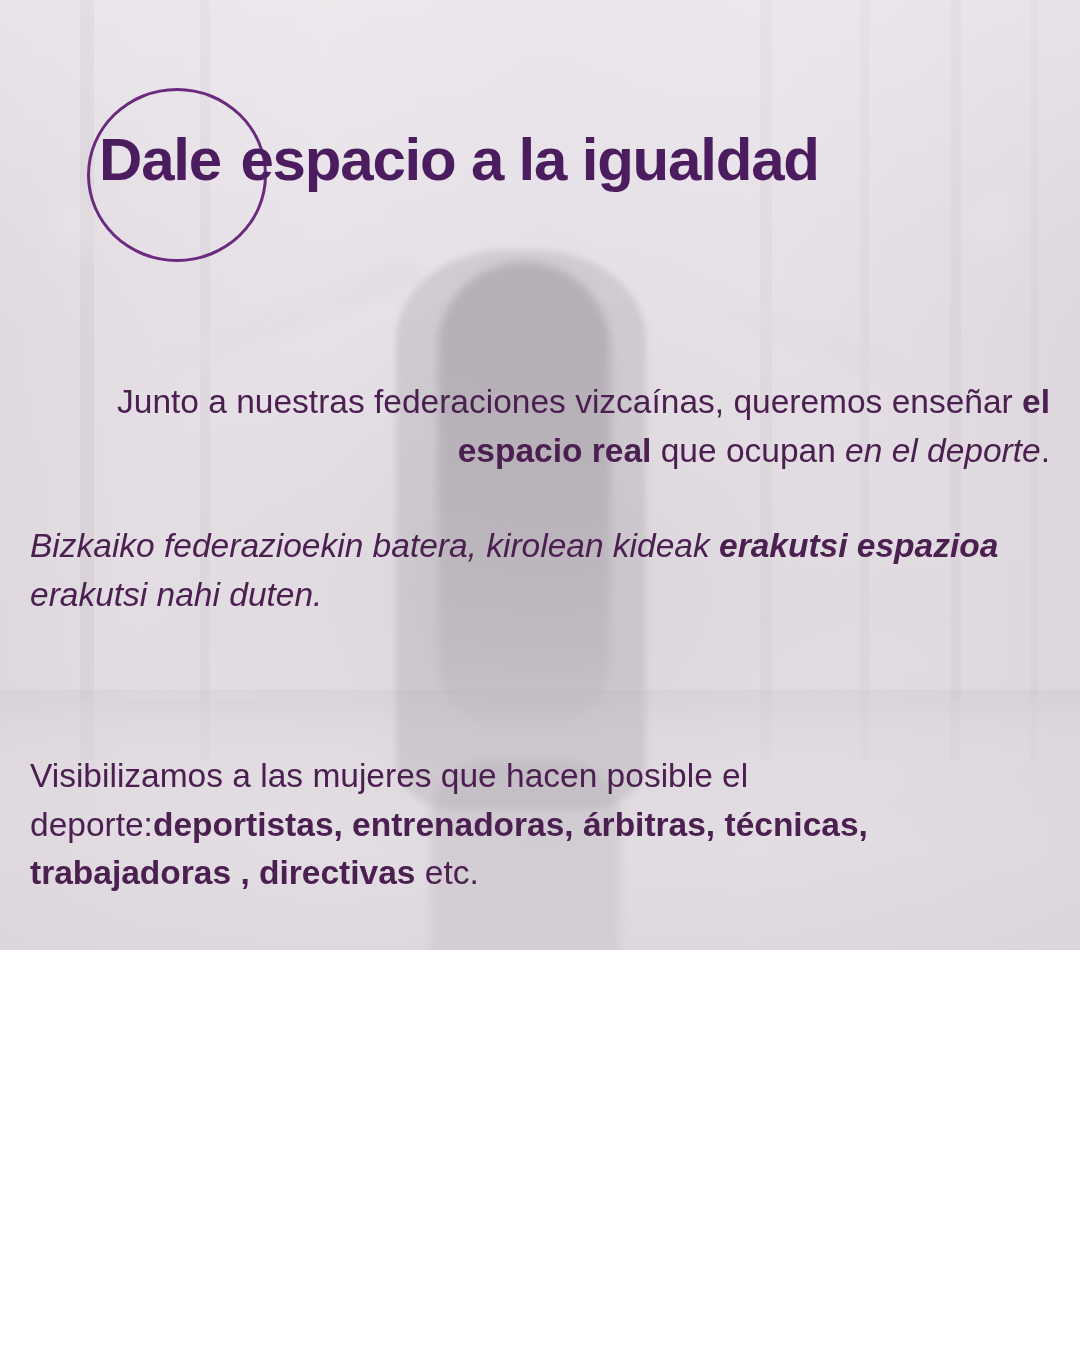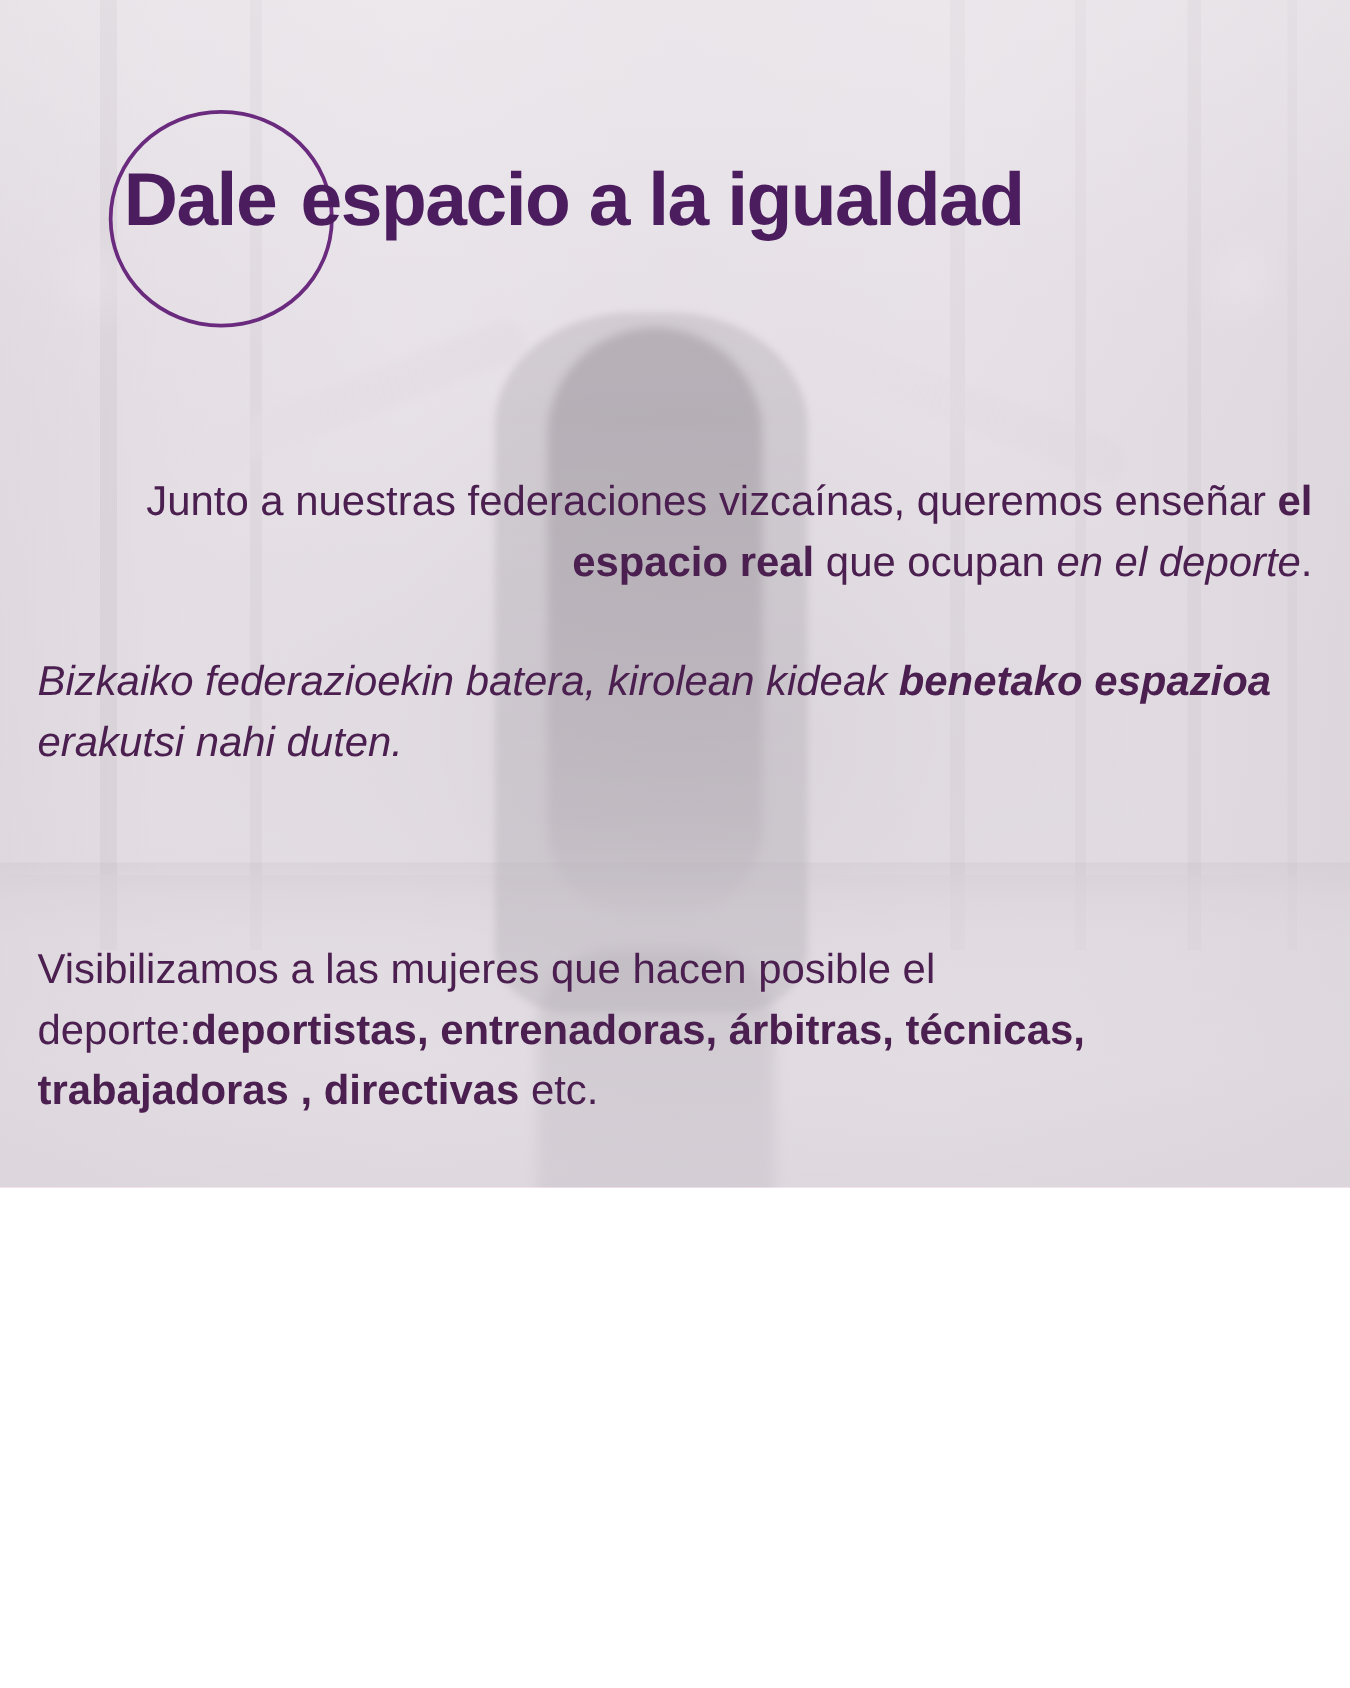--- a/index.html
+++ b/index.html
@@ -186,21 +186,21 @@
 
     <div class="headline">
       <span class="circled-word">Dale</span><span>&nbsp;</span><span>espacio a la igualdad</span>
     </div>
 
     <div class="para p1">
       <span>Junto a nuestras federaciones vizcaínas, queremos enseñar </span><b>el espacio real</b><span> que ocupan </span><i>en el deporte</i><span>.</span>
     </div>
 
     <div class="para p2">
-      <span>Bizkaiko federazioekin batera, kirolean kideak </span><b>benetako espazioa</b><span> erakutsi nahi duten.</span>
+      <span>Bizkaiko federazioekin batera, kirolean kideak </span><b>erakutsi espazioa</b><span> erakutsi nahi duten.</span>
     </div>
 
     <div class="para p3">
       <span>Visibilizamos a las mujeres que hacen posible el deporte:</span><b>deportistas, entrenadoras, árbitras, técnicas, trabajadoras , directivas</b><span> etc.</span>
     </div>
 
 
   </div>
 </div>
 

